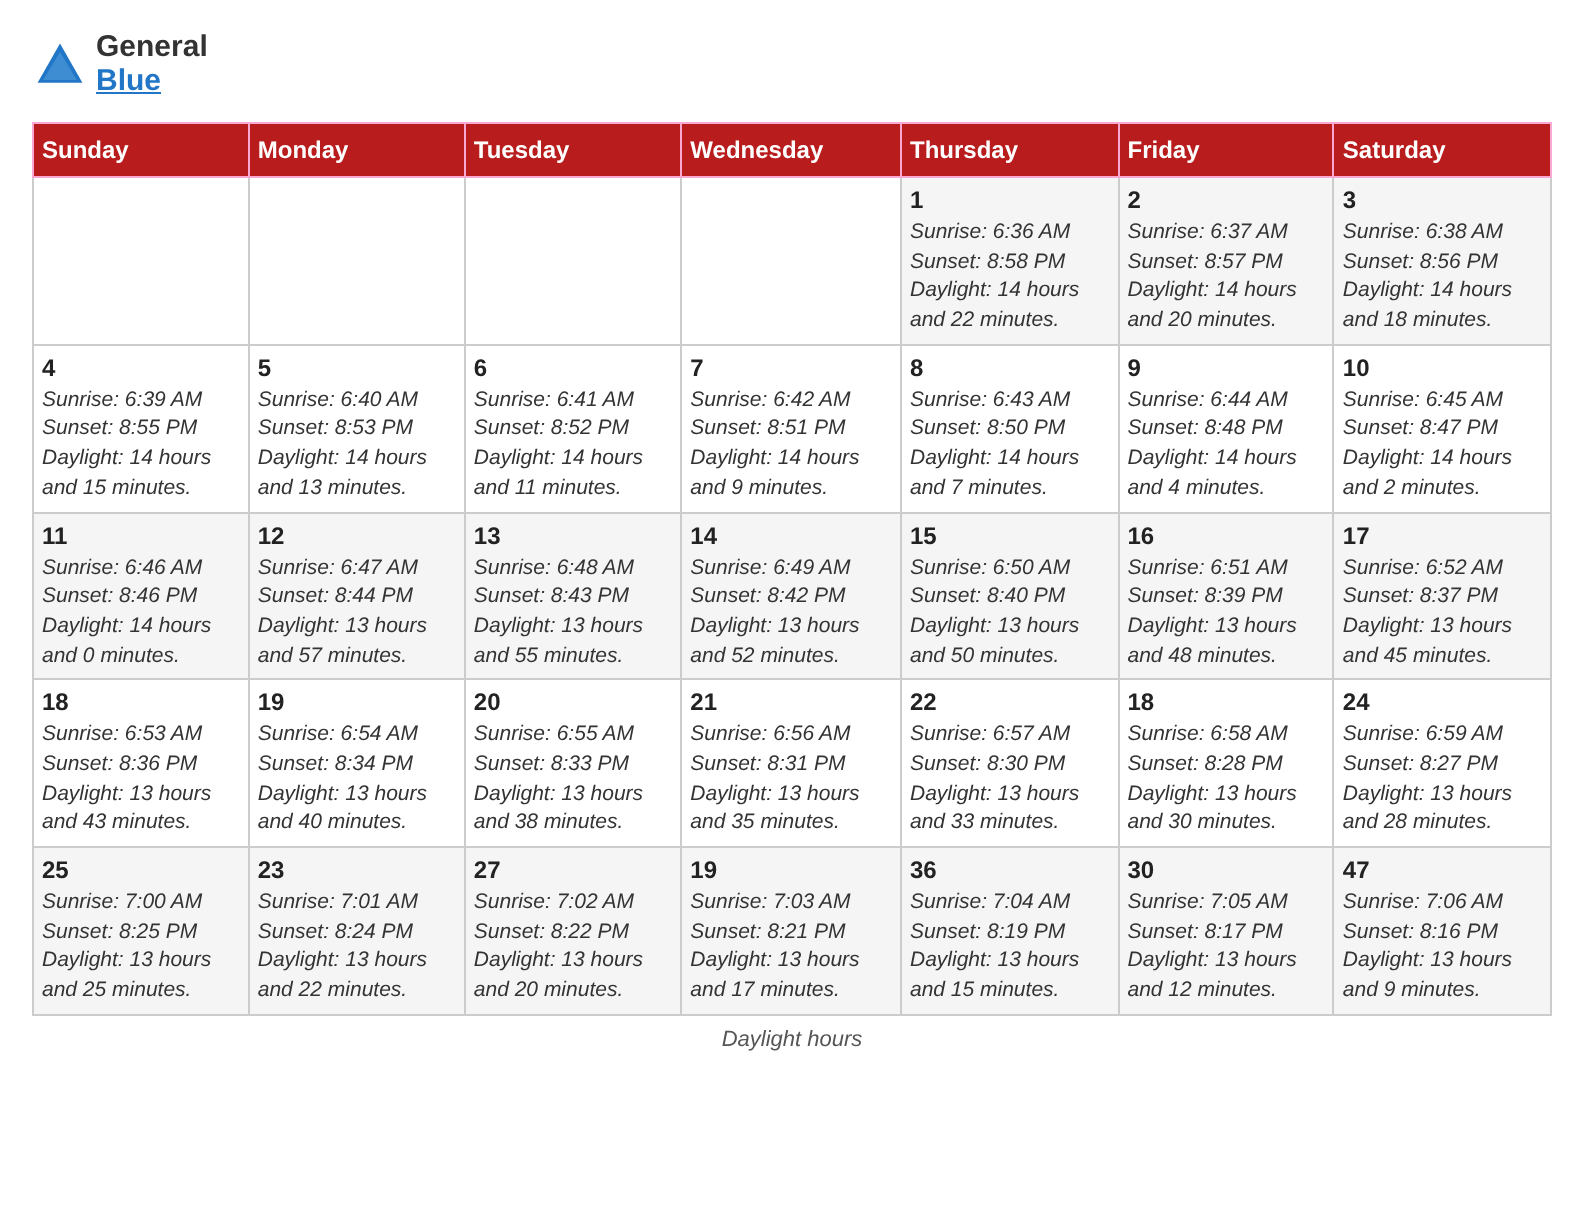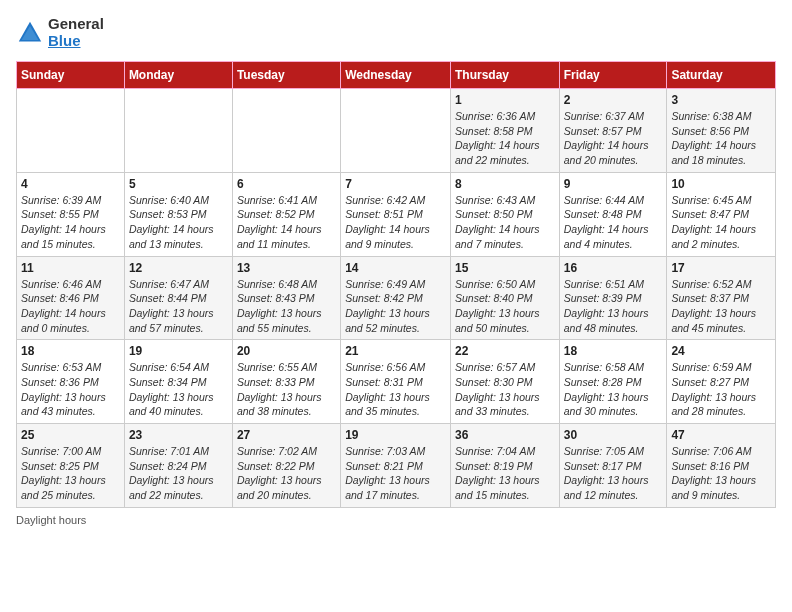--- a/index.html
+++ b/index.html
@@ -97,21 +97,22 @@
       font-style: italic;
     }
     .empty-cell {
       background: #fff !important;
     }
     
     .footer {
       margin-top: 6px;
       font-size: 11px;
       color: #555;
-      text-align: left;
+      text-align: center;
+      font-style: italic;
     }
   </style>
 </head>
 <body>
 
 <div class="header">
   <div class="logo">
     <svg class="logo-icon" viewBox="0 0 40 40" xmlns="http://www.w3.org/2000/svg">
       <polygon points="20,4 36,32 4,32" fill="#2176c7"></polygon>
       <polygon points="20,10 32,30 8,30" fill="#5ba3e0" opacity="0.5"></polygon>

